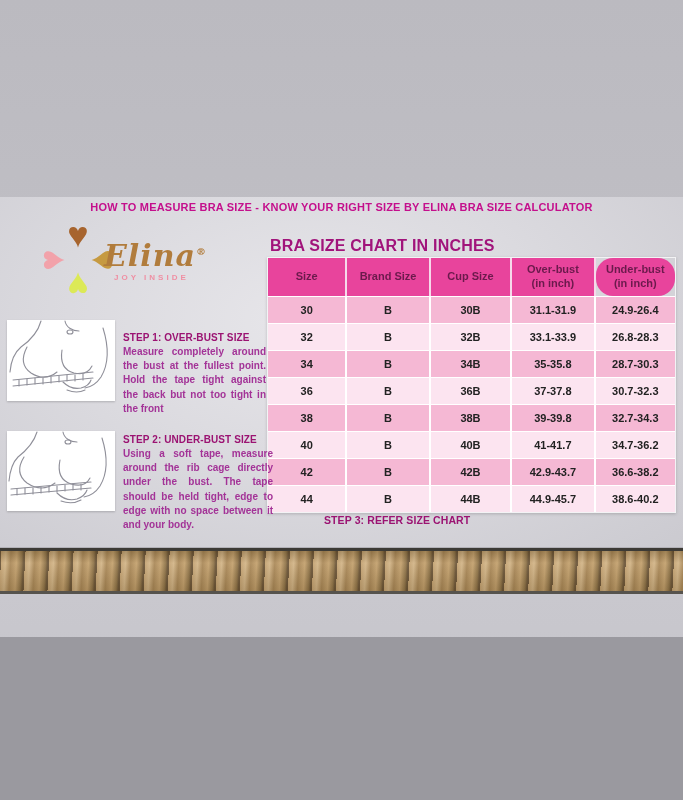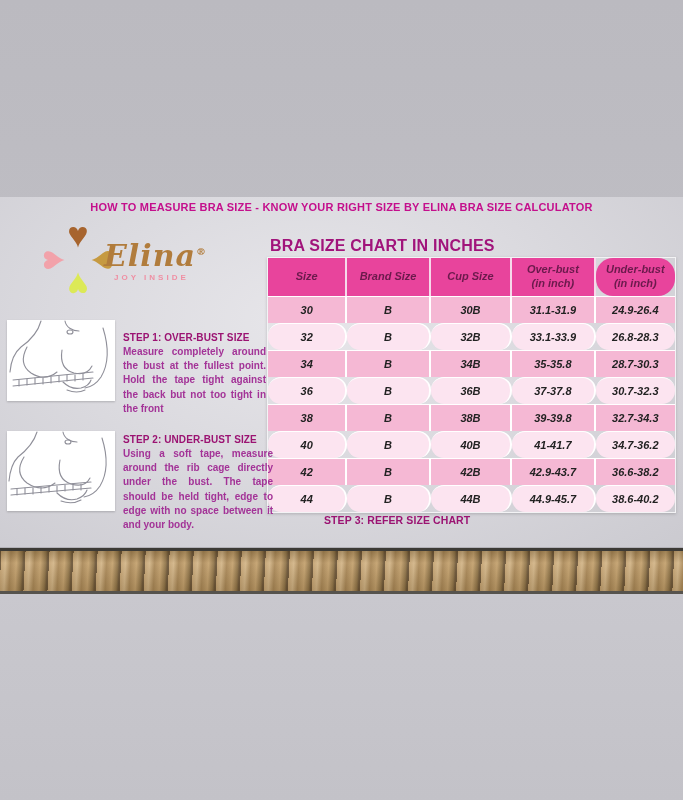--- a/index.html
+++ b/index.html
@@ -1,17 +1,17 @@
 <!DOCTYPE html>
 <html><head>
 <meta charset="utf-8">
 <style>
   html,body{margin:0;padding:0;}
   body{font-family:"Liberation Sans", sans-serif; background:#9a999f;}
-  .stage{position:relative;width:683px;height:800px;overflow:hidden;
+  .stage{position:relative;width:683px;height:637px;overflow:hidden;
          background:linear-gradient(#bbbac0,#c6c5cb);margin:0 auto;}
 
   
   .wall{position:absolute;left:0;top:197px;width:683px;height:351px;
         background:radial-gradient(ellipse at 45% 35%, #e7e6ea 0%, #dbdadf 45%, #cbcad0 100%);
         box-shadow:0 -1px 0 #b2b1b7 inset;}
   .floor{position:absolute;left:0;top:548px;width:683px;height:46px;
         border-top:3px solid #3c3a35;border-bottom:3px solid #56534d;box-sizing:border-box;
         background:
           linear-gradient(rgba(60,45,20,.25), rgba(255,255,255,.08) 30%, rgba(60,45,20,.18)),
@@ -42,31 +42,31 @@
   .tagline{position:absolute;left:72px;top:49px;font-size:8px;font-weight:bold;
          letter-spacing:3px;color:#ef8fa3;}
 
   
   .chart-heading{position:absolute;left:270px;top:237px;color:#a1147b;
          font-weight:bold;font-size:16px;letter-spacing:.2px;}
 
   
   .table{position:absolute;left:267px;top:257px;width:407px;
          border:1px solid #f3f3f5;box-shadow:0 1px 3px rgba(0,0,0,.18);}
-  .thead,.trow{display:grid;grid-template-columns:19.5% 20.5% 20% 20.5% 19.5%;font-style:italic;}
+  .thead,.trow{display:grid;grid-template-columns:19.5% 20.5% 20% 20.5% 19.5%;}
   .th{background:#e8449c;color:#6b1a4c;font-weight:bold;font-size:11px;height:38px;
       display:flex;flex-direction:column;align-items:center;justify-content:center;
       border-right:2px solid #f6d9ea;box-sizing:border-box;line-height:1.25;}
   .th:last-child{border-right:none;border-radius:17px;}
   .td{height:27px;display:flex;align-items:center;justify-content:center;
       font-weight:bold;font-size:11px;color:#222;
       border-right:2px solid #ffffff;border-top:1px solid #ffffff;box-sizing:border-box;}
   .td:last-child{border-right:none;}
   .alt0 .td{background:#f5b8d4;}
-  .alt1 .td{background:#fce4f0;border-radius:13px;}
+  .alt1 .td{background:#fce4f0;}
 
   
   .illus{position:absolute;background:#fff;box-shadow:0 1px 2px rgba(0,0,0,.2);}
   .illus-1{left:7px;top:320px;width:108px;height:81px;}
   .illus-2{left:7px;top:431px;width:108px;height:80px;}
   .illus svg{display:block;}
 
   
   .step{position:absolute;}
   .step h4{margin:0 0 2px 0;font-size:10px;color:#9b1372;letter-spacing:.1px;}

